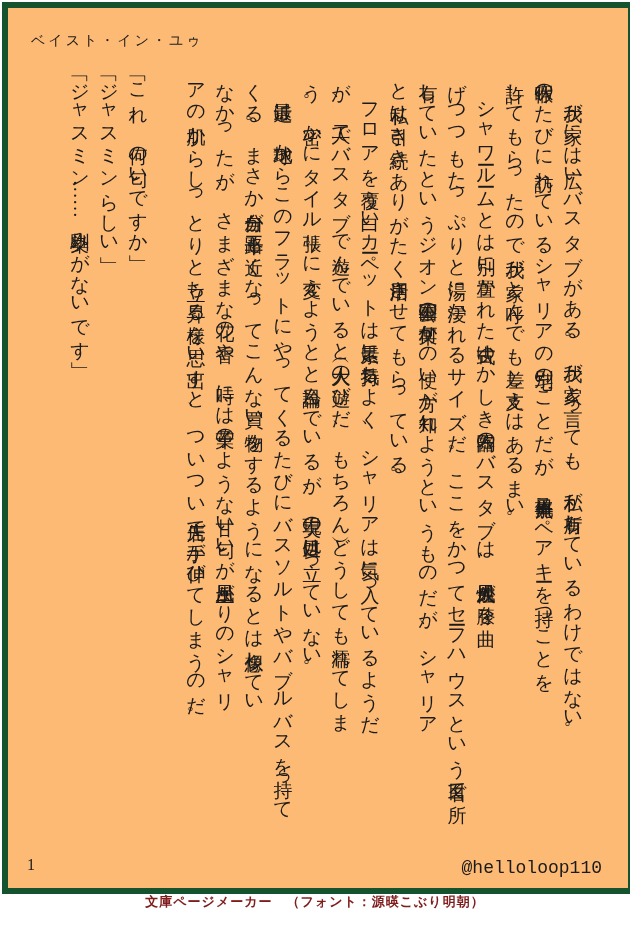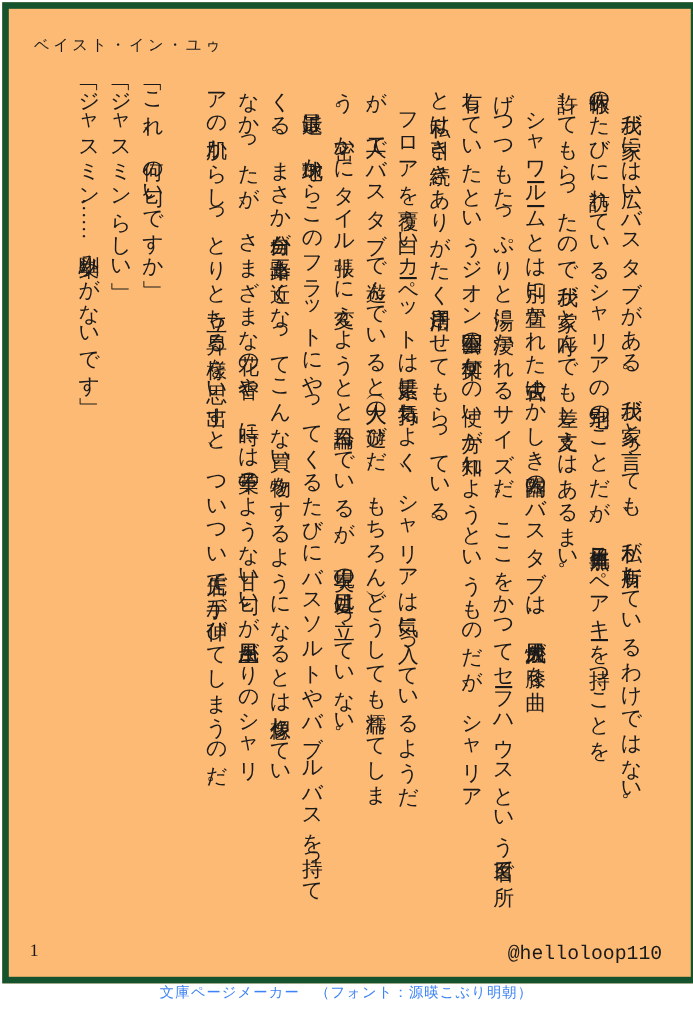--- a/index.html
+++ b/index.html
@@ -41,21 +41,21 @@
     font-size:16px;color:#1a1a1a;
   }
   .author-handle{
     position:absolute;right:26px;bottom:10px;
     font-size:18px;color:#1a1a1a;font-family:Liberation Mono, monospace;
   }
   .generator-caption{
     position:absolute;left:0;top:893px;width:630px;
     text-align:center;
     font-size:13px;letter-spacing:1px;
-    color:#3b82f6;white-space:nowrap;
+    color:#7f1d1d;white-space:nowrap;font-weight:bold;
   }
 </style>
 </head>
 <body>
 
 <div class="sheet">
   <div class="page-title">ベイスト・イン・ユゥ</div>
 
   <div class="body-text">
       <div class="line">　我が家には広いバスタブがある。我が家と言っても、私が所有しているわけではない。</div>

